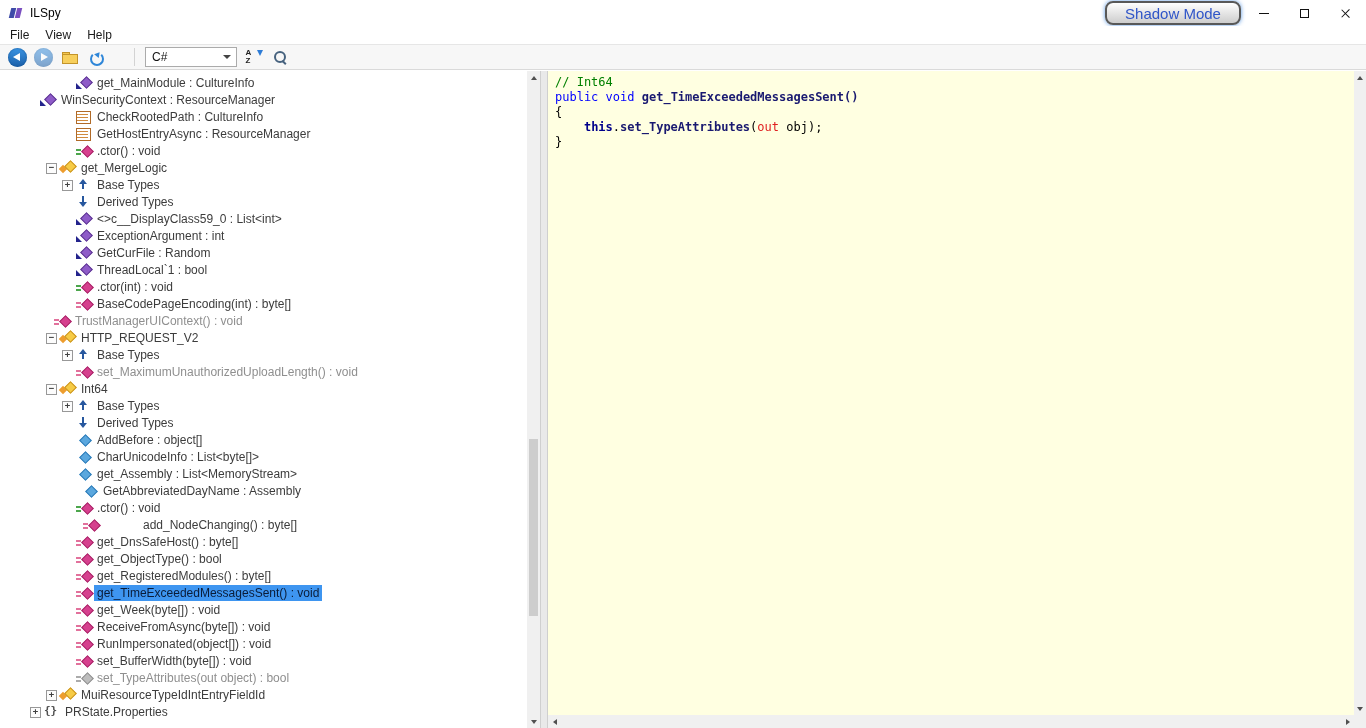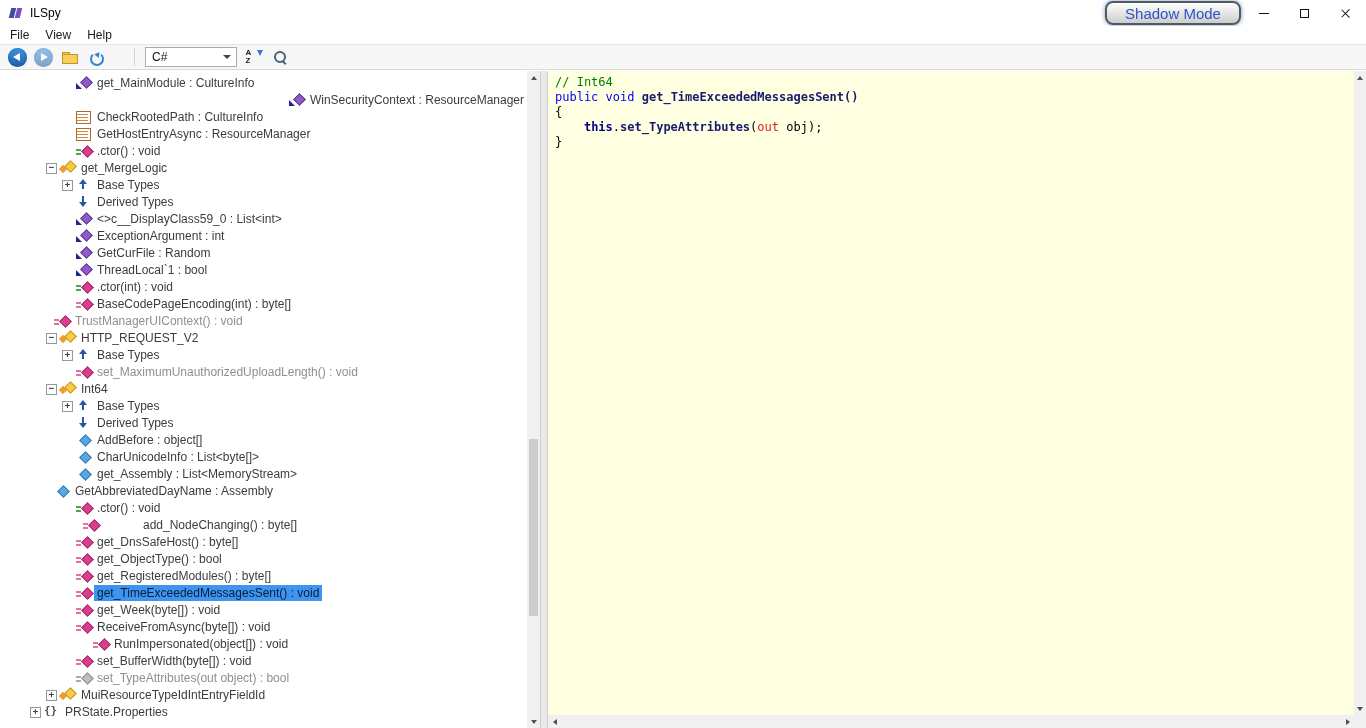--- a/index.html
+++ b/index.html
@@ -173,21 +173,21 @@
         <span class="tbico search" data-name="search-icon"></span>
       </div>
   </div>
 
   <div class="tree-panel" data-name="tree-panel">
       <div class="trow" data-name="tree-item" style="padding-left: 62px;">
         <span class="exp none" data-name="expander-spacer"></span>
         <span class="ico ico-method-arrow" data-name="method-arrow-icon"></span>
         <span class="tlabel" data-name="tree-item-label">get_MainModule : CultureInfo</span>
       </div>
-      <div class="trow" data-name="tree-item" style="padding-left: 26px; justify-content: flex-end;">
+      <div class="trow" data-name="tree-item" style="padding-left: 26px;">
         <span class="exp none" data-name="expander-spacer"></span>
         <span class="ico ico-method-arrow" data-name="method-arrow-icon"></span>
         <span class="tlabel" data-name="tree-item-label">WinSecurityContext : ResourceManager</span>
       </div>
       <div class="trow" data-name="tree-item" style="padding-left: 62px;">
         <span class="exp none" data-name="expander-spacer"></span>
         <span class="ico ico-table" data-name="table-icon"></span>
         <span class="tlabel" data-name="tree-item-label">CheckRootedPath : CultureInfo</span>
       </div>
       <div class="trow" data-name="tree-item" style="padding-left: 62px;">
@@ -288,21 +288,21 @@
       <div class="trow" data-name="tree-item" style="padding-left: 62px;">
         <span class="exp none" data-name="expander-spacer"></span>
         <span class="ico ico-field" data-name="field-icon"></span>
         <span class="tlabel" data-name="tree-item-label">CharUnicodeInfo : List&lt;byte[]&gt;</span>
       </div>
       <div class="trow" data-name="tree-item" style="padding-left: 62px;">
         <span class="exp none" data-name="expander-spacer"></span>
         <span class="ico ico-field" data-name="field-icon"></span>
         <span class="tlabel" data-name="tree-item-label">get_Assembly : List&lt;MemoryStream&gt;</span>
       </div>
-      <div class="trow" data-name="tree-item" style="padding-left: 40px;">
+      <div class="trow" data-name="tree-item" style="padding-left: 68px;">
         <span class="exp none" data-name="expander-spacer"></span>
         <span class="ico ico-field" data-name="field-icon"></span>
         <span class="tlabel" data-name="tree-item-label">GetAbbreviatedDayName : Assembly</span>
       </div>
       <div class="trow" data-name="tree-item" style="padding-left: 62px;">
         <span class="exp none" data-name="expander-spacer"></span>
         <span class="ico ico-ctor" data-name="ctor-icon"></span>
         <span class="tlabel" data-name="tree-item-label">.ctor() : void</span>
       </div>
       <div class="trow" data-name="tree-item" style="padding-left: 30px; gap: 39px;">
@@ -333,21 +333,21 @@
       <div class="trow" data-name="tree-item" style="padding-left: 62px;">
         <span class="exp none" data-name="expander-spacer"></span>
         <span class="ico ico-method" data-name="method-icon"></span>
         <span class="tlabel" data-name="tree-item-label">get_Week(byte[]) : void</span>
       </div>
       <div class="trow" data-name="tree-item" style="padding-left: 62px;">
         <span class="exp none" data-name="expander-spacer"></span>
         <span class="ico ico-method" data-name="method-icon"></span>
         <span class="tlabel" data-name="tree-item-label">ReceiveFromAsync(byte[]) : void</span>
       </div>
-      <div class="trow" data-name="tree-item" style="padding-left: 62px; margin-left: 17px;">
+      <div class="trow" data-name="tree-item" style="padding-left: 62px;">
         <span class="exp none" data-name="expander-spacer"></span>
         <span class="ico ico-method" data-name="method-icon"></span>
         <span class="tlabel" data-name="tree-item-label">RunImpersonated(object[]) : void</span>
       </div>
       <div class="trow" data-name="tree-item" style="padding-left: 62px;">
         <span class="exp none" data-name="expander-spacer"></span>
         <span class="ico ico-method" data-name="method-icon"></span>
         <span class="tlabel" data-name="tree-item-label">set_BufferWidth(byte[]) : void</span>
       </div>
       <div class="trow muted" data-name="tree-item" style="padding-left: 62px;">

